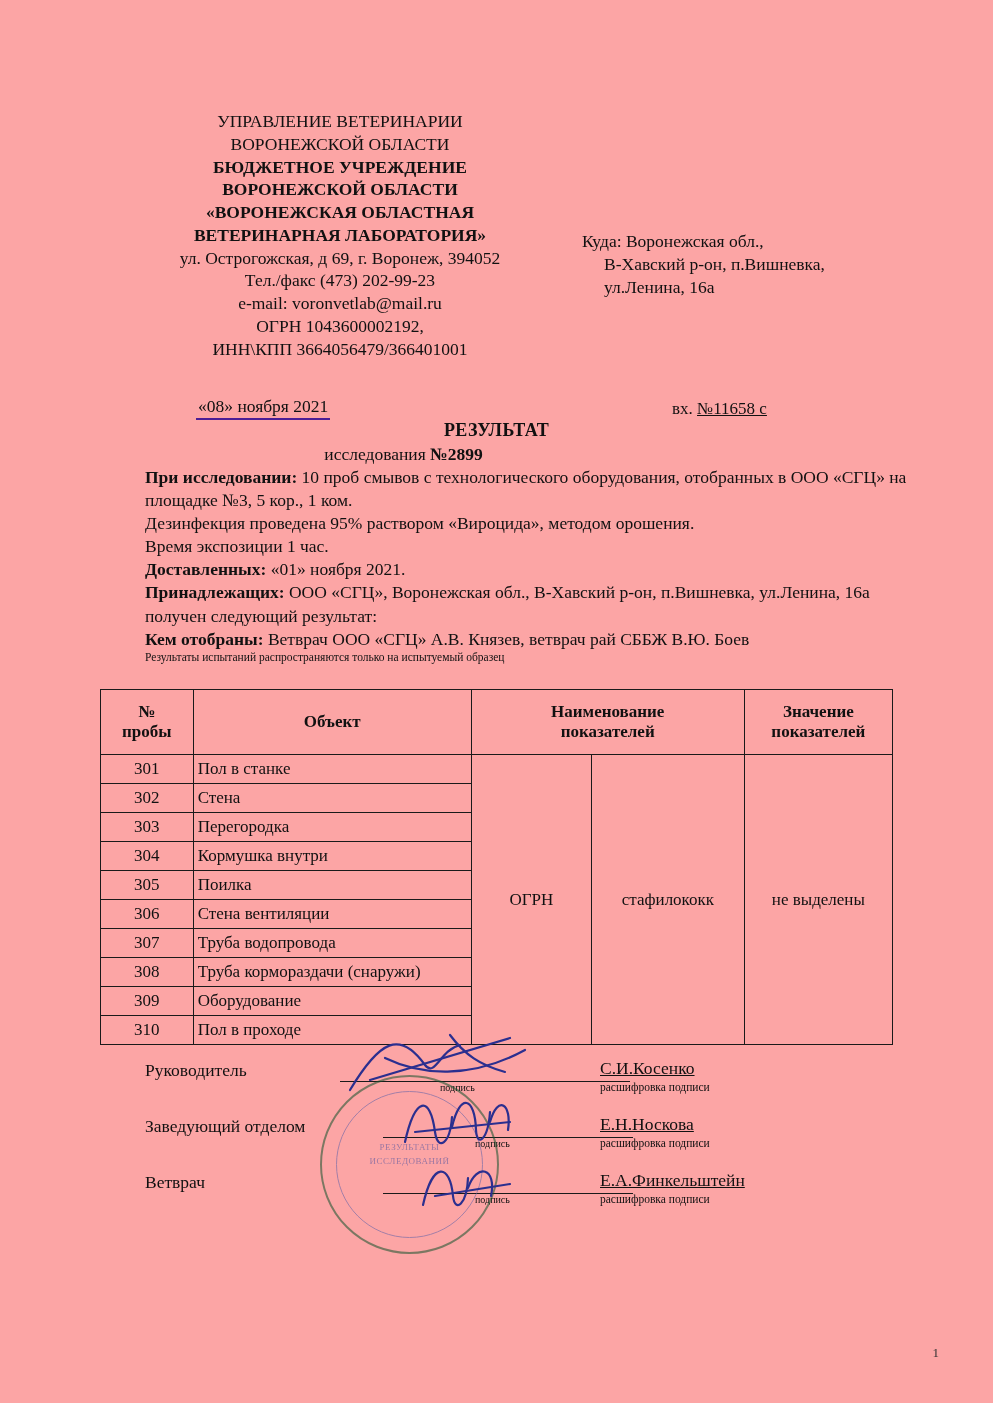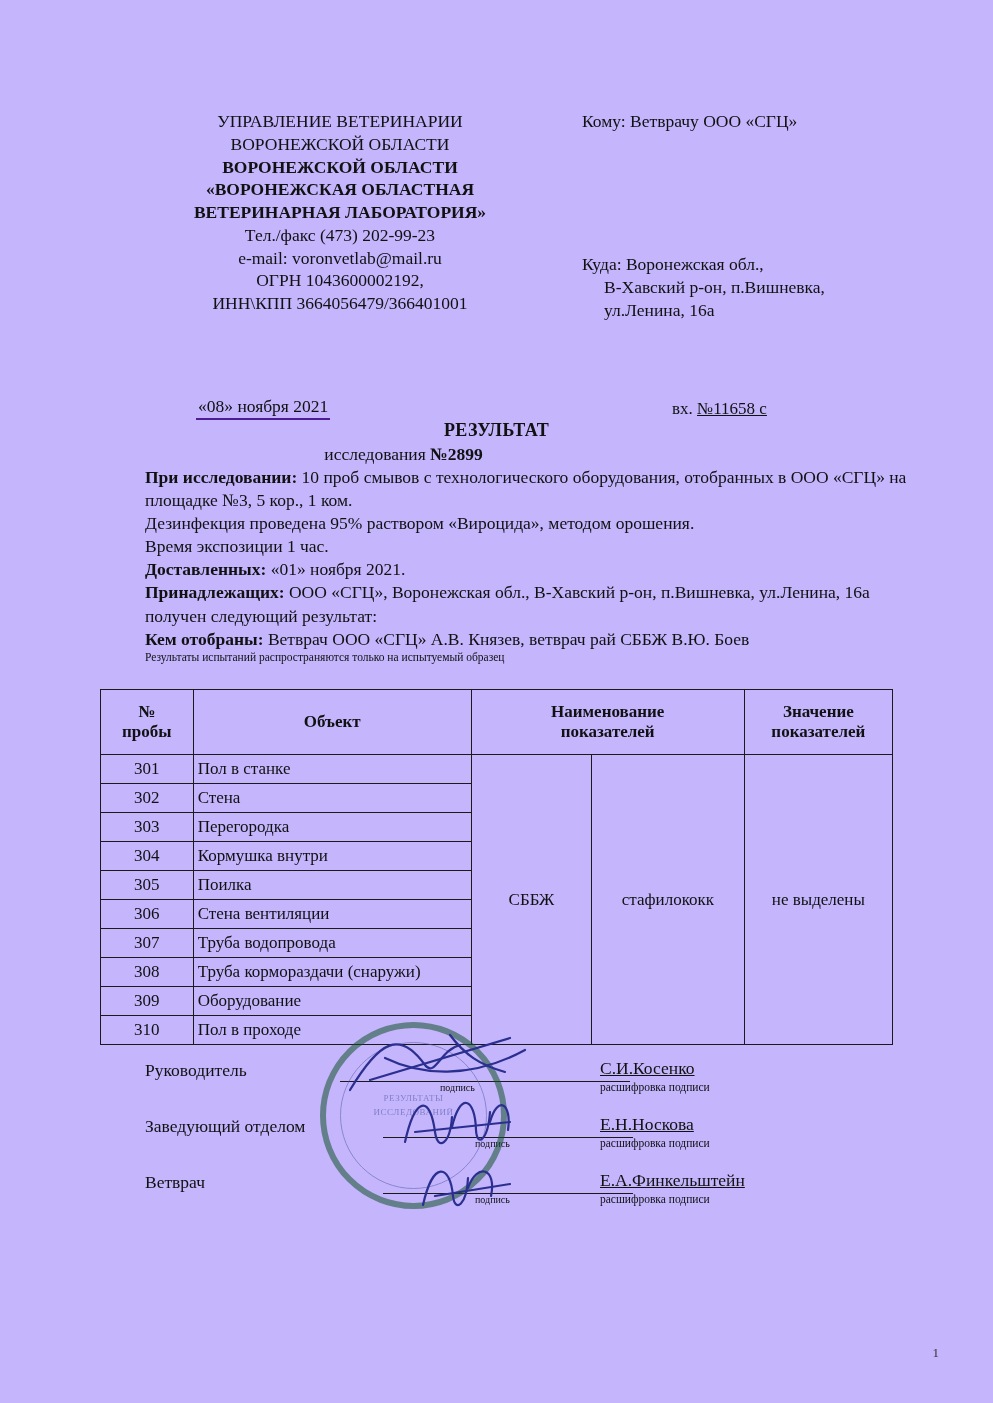--- a/index.html
+++ b/index.html
@@ -4,21 +4,21 @@
 <style>
   html, body {
     margin: 0;
     padding: 0;
     background: #f2f2f2;
   }
   .page {
     position: relative;
     width: 993px;
     height: 1403px;
-    background: #c4b5fd;
+    background: #fca5a5;
     margin: 0 auto;
     font-family: "Liberation Serif", serif;
     color: #111111;
     overflow: hidden;
   }
 
   
   .header {
     position: absolute;
     top: 110px;
@@ -190,24 +190,24 @@
   
   .sig-row.r2 .sig-line { left: 238px; width: 250px; }
   .sig-row.r2 .sig-caption { left: 330px; }
   .sig-row.r3 .sig-line { left: 238px; width: 250px; }
   .sig-row.r3 .sig-caption { left: 330px; }
 
   
   .stamp {
     position: absolute;
     left: 320px;
-    top: 1022px;
+    top: 1075px;
     width: 175px;
     height: 175px;
-    border: 6px solid #14532d;
+    border: 2px solid #14532d;
     border-radius: 50%;
     opacity: 0.55;
     pointer-events: none;
   }
   .stamp:before {
     content: "";
     position: absolute;
     left: 14px;
     top: 14px;
     right: 14px;
@@ -243,30 +243,31 @@
 </style>
 </head>
 <body>
 
 <div class="page">
 
   <div class="header">
     <div class="header-left">
       <div>УПРАВЛЕНИЕ ВЕТЕРИНАРИИ</div>
       <div>ВОРОНЕЖСКОЙ ОБЛАСТИ</div>
+      <div class="bold">БЮДЖЕТНОЕ УЧРЕЖДЕНИЕ</div>
       <div class="bold">ВОРОНЕЖСКОЙ ОБЛАСТИ</div>
       <div class="bold">«ВОРОНЕЖСКАЯ ОБЛАСТНАЯ</div>
       <div class="bold">ВЕТЕРИНАРНАЯ ЛАБОРАТОРИЯ»</div>
+      <div>ул. Острогожская, д 69, г. Воронеж, 394052</div>
       <div>Тел./факс (473) 202-99-23</div>
       <div>e-mail: voronvetlab@mail.ru</div>
       <div>ОГРН 1043600002192,</div>
       <div>ИНН\КПП 3664056479/366401001</div>
     </div>
     <div class="header-right">
-      <div>Кому: Ветврачу ООО «СГЦ»</div>
       <div class="addr-block">Куда: Воронежская обл.,</div>
       <div class="addr-line-indent">В-Хавский р-он, п.Вишневка,</div>
       <div class="addr-line-indent">ул.Ленина, 16а</div>
     </div>
   </div>
 
   <div class="date-row">
     <span class="date-val">«08» ноября 2021</span>
     <span class="incoming">
       <span>вх. </span><u>№11658 с</u>
@@ -312,21 +313,21 @@
         <th class="col-val">
           <div>Значение</div>
           <div>показателей</div>
         </th>
       </tr>
     </thead>
     <tbody>
       <tr>
         <td class="col-num data">301</td>
         <td class="col-obj data">Пол в станке</td>
-        <td class="col-ind" rowspan="10">СББЖ</td>
+        <td class="col-ind" rowspan="10">ОГРН</td>
         <td class="col-ind2" rowspan="10">стафилококк</td>
         <td class="col-val" rowspan="10">не выделены</td>
       </tr>
       <tr>
         <td class="col-num data">302</td>
         <td class="col-obj data">Стена</td>
       </tr>
       <tr>
         <td class="col-num data">303</td>
         <td class="col-obj data">Перегородка</td>

